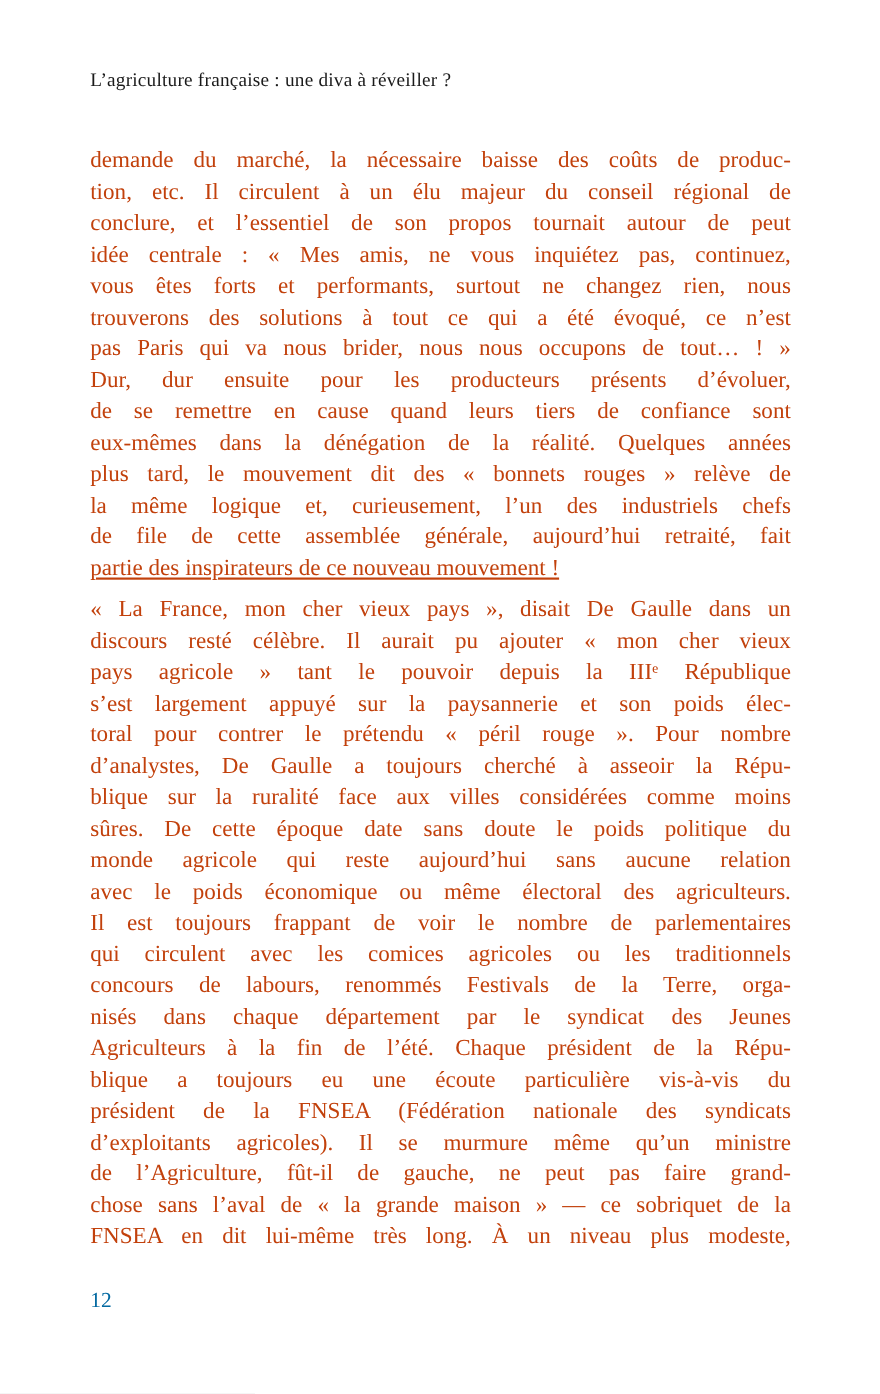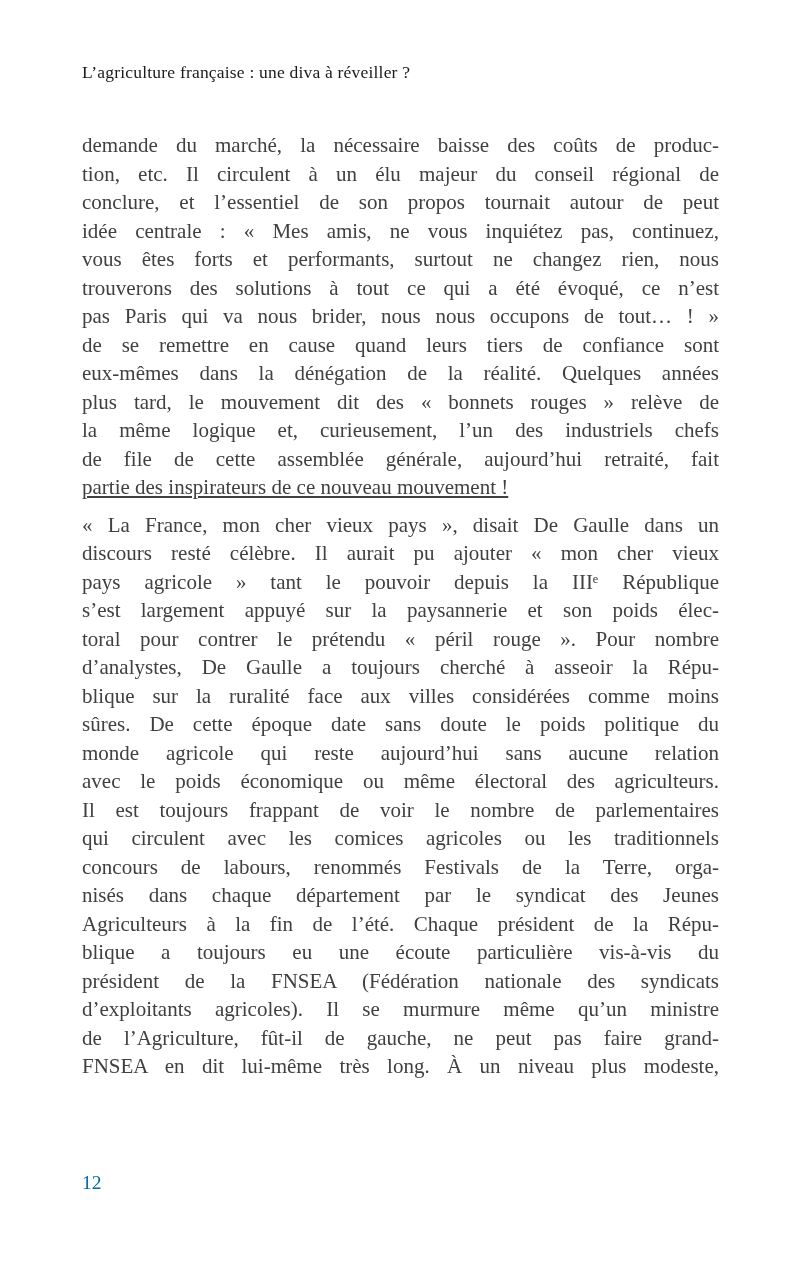--- a/index.html
+++ b/index.html
@@ -25,21 +25,21 @@
     color: #1a1a1a;
     white-space: nowrap;
   }
   .page-body {
     position: absolute;
     left: 82px;
     top: 131px;
     width: 637px;
     font-size: 21px;
     line-height: 28.5px;
-    color: #404040;
+    color: #c2410c;
   }
   .paragraph + .paragraph {
     margin-top: 9px;
   }
   .line {
     text-align: justify;
     text-align-last: justify;
     white-space: normal;
   }
   .line.para-end {
@@ -62,20 +62,21 @@
 
   <div class="page-body">
       <div class="paragraph">
         <div class="line">demande du marché, la nécessaire baisse des coûts de produc-</div>
         <div class="line">tion, etc. Il circulent à un élu majeur du conseil régional de</div>
         <div class="line">conclure, et l’essentiel de son propos tournait autour de peut</div>
         <div class="line">idée centrale : « Mes amis, ne vous inquiétez pas, continuez,</div>
         <div class="line">vous êtes forts et performants, surtout ne changez rien, nous</div>
         <div class="line">trouverons des solutions à tout ce qui a été évoqué, ce n’est</div>
         <div class="line">pas Paris qui va nous brider, nous nous occupons de tout… ! »</div>
+        <div class="line">Dur, dur ensuite pour les producteurs présents d’évoluer,</div>
         <div class="line">de se remettre en cause quand leurs tiers de confiance sont</div>
         <div class="line">eux-mêmes dans la dénégation de la réalité. Quelques années</div>
         <div class="line">plus tard, le mouvement dit des « bonnets rouges » relève de</div>
         <div class="line">la même logique et, curieusement, l’un des industriels chefs</div>
         <div class="line">de file de cette assemblée générale, aujourd’hui retraité, fait</div>
         <div class="line para-end">partie des inspirateurs de ce nouveau mouvement !</div>
       </div>
       <div class="paragraph">
         <div class="line">« La France, mon cher vieux pays », disait De Gaulle dans un</div>
         <div class="line">discours resté célèbre. Il aurait pu ajouter « mon cher vieux</div>
@@ -89,18 +90,19 @@
         <div class="line">avec le poids économique ou même électoral des agriculteurs.</div>
         <div class="line">Il est toujours frappant de voir le nombre de parlementaires</div>
         <div class="line">qui circulent avec les comices agricoles ou les traditionnels</div>
         <div class="line">concours de labours, renommés Festivals de la Terre, orga-</div>
         <div class="line">nisés dans chaque département par le syndicat des Jeunes</div>
         <div class="line">Agriculteurs à la fin de l’été. Chaque président de la Répu-</div>
         <div class="line">blique a toujours eu une écoute particulière vis-à-vis du</div>
         <div class="line">président de la FNSEA (Fédération nationale des syndicats</div>
         <div class="line">d’exploitants agricoles). Il se murmure même qu’un ministre</div>
         <div class="line">de l’Agriculture, fût-il de gauche, ne peut pas faire grand-</div>
+        <div class="line">chose sans l’aval de « la grande maison » — ce sobriquet de la</div>
         <div class="line">FNSEA en dit lui-même très long. À un niveau plus modeste,</div>
       </div>
     </div>
 
   <div class="page-number">12</div>
 </div>
 
 </body></html>

